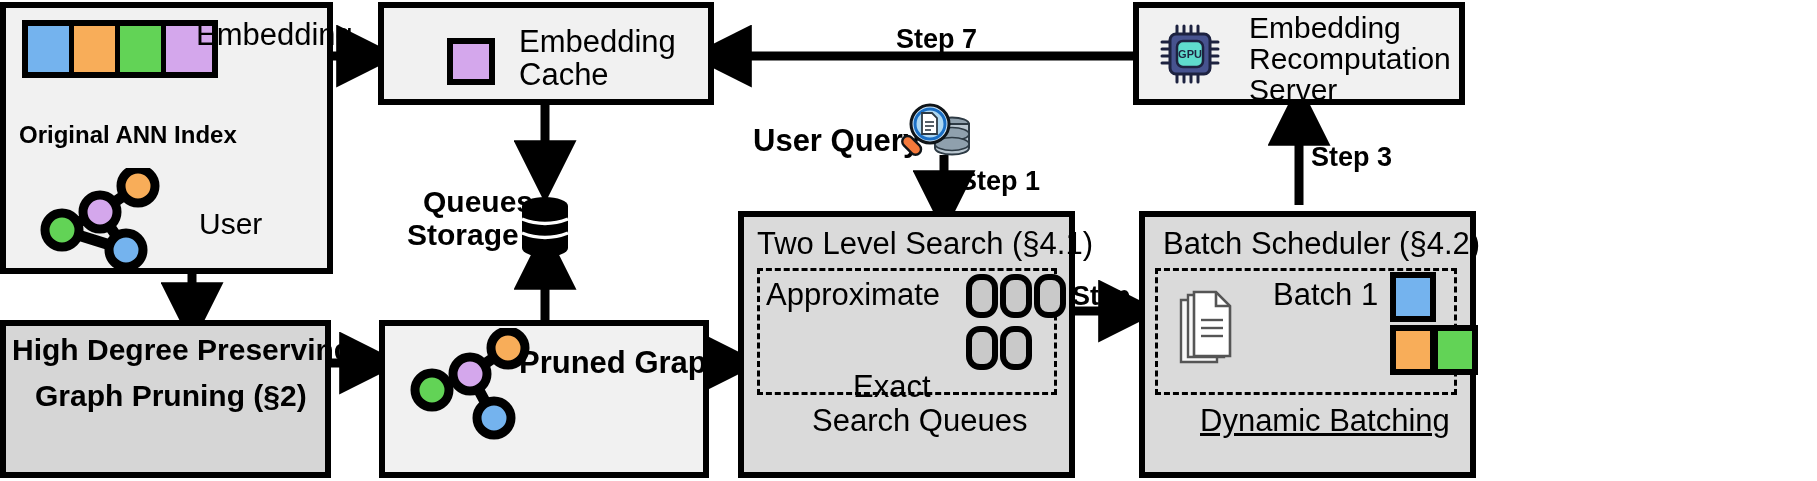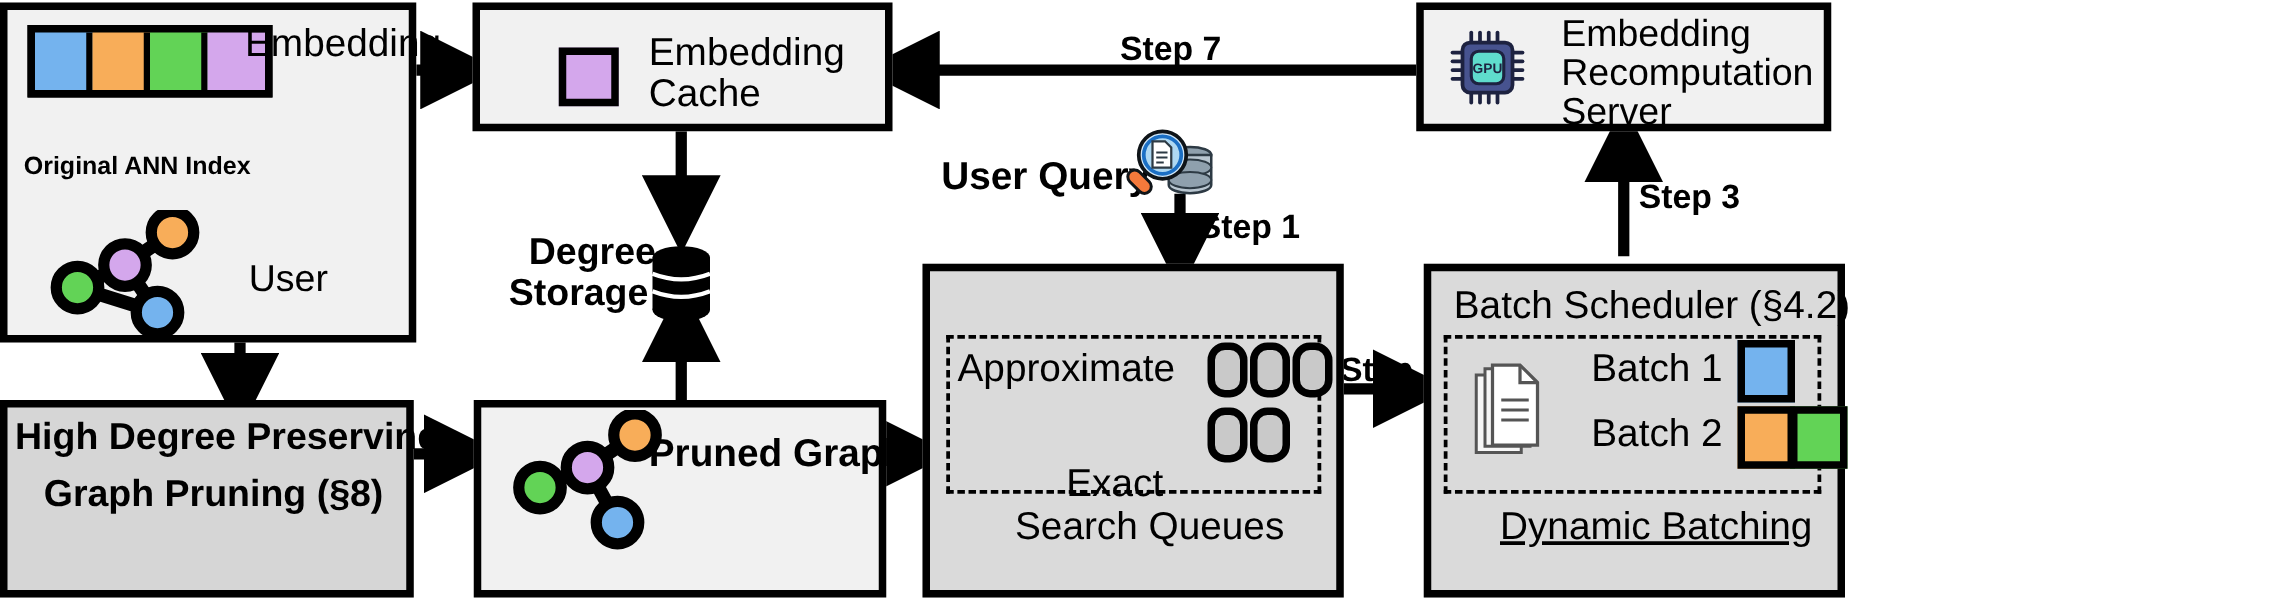--- a/index.html
+++ b/index.html
@@ -90,21 +90,21 @@
 
   <div class="box" style="left:0px;top:2px;width:333px;height:272px;">
   </div>
   <div class="strip" style="left:22px;top:20px;">
     <div class="cell" style="background:#74b3ee"></div>
     <div class="cell" style="background:#f8ad59"></div>
     <div class="cell" style="background:#62d356"></div>
     <div class="cell" style="background:#d4a7ec"></div>
   </div>
   <div class="lbl t-reg" style="left:196px;top:18px;font-size:31px;">Embedding</div>
-  <div class="lbl t-bold" style="left:19px;top:122px;font-size:20px;">Original ANN Index</div>
+  <div class="lbl t-bold" style="left:19px;top:122px;font-size:24px;">Original ANN Index</div>
 
   <svg class="gsvg" style="left:34px;top:168px;" width="140" height="100" viewBox="0 0 140 100">
     <g stroke="#000" stroke-width="11" stroke-linecap="round">
       <line x1="28" y1="62" x2="66" y2="44"></line>
       <line x1="66" y1="44" x2="104" y2="18"></line>
       <line x1="66" y1="44" x2="92" y2="82"></line>
       <line x1="28" y1="62" x2="92" y2="82"></line>
     </g>
     <g stroke="#000" stroke-width="9">
       <circle cx="104" cy="18" r="17" fill="#f8ad59"></circle>
@@ -143,21 +143,21 @@
         <line x1="49" y1="39" x2="58" y2="39"></line>
     </g>
     <rect x="10" y="10" width="40" height="40" rx="6" fill="#47538f" stroke="#1d2240" stroke-width="3"></rect>
     <rect x="17" y="17" width="26" height="26" rx="6" fill="#5fdccd" stroke="#1d2240" stroke-width="2.5"></rect>
     <text x="30" y="34" font-family="'Liberation Sans',sans-serif" font-size="11" font-weight="700" text-anchor="middle" fill="#1d2240">GPU</text>
   </svg>
   <div class="lbl t-reg" style="left:1249px;top:11px;font-size:30px;">Embedding</div>
   <div class="lbl t-reg" style="left:1249px;top:42px;font-size:30px;">Recomputation</div>
   <div class="lbl t-reg" style="left:1249px;top:73px;font-size:30px;">Server</div>
 
-  <div class="lbl t-bold" style="left:423px;top:185px;font-size:30px;">Degree</div>
+  <div class="lbl t-bold" style="left:423px;top:185px;font-size:30px;">Queues</div>
   <div class="lbl t-bold" style="left:407px;top:218px;font-size:30px;">Storage</div>
   <svg class="icon" style="left:519px;top:196px;" width="52" height="62" viewBox="0 0 52 62">
     <g fill="#000">
       <ellipse cx="26" cy="10" rx="23" ry="9"></ellipse>
       <rect x="3" y="10" width="46" height="42"></rect>
       <ellipse cx="26" cy="52" rx="23" ry="9"></ellipse>
     </g>
     <g stroke="#ffffff" stroke-width="3.4" fill="none">
       <path d="M3,23 Q26,32 49,23"></path>
       <path d="M3,37 Q26,46 49,37"></path>
@@ -192,41 +192,42 @@
 
   <div class="lbl t-bold" style="left:896px;top:24px;font-size:27px;">Step 7</div>
 
   <div class="lbl t-bold" style="left:1311px;top:142px;font-size:27px;">Step 3</div>
 
   <div class="lbl t-bold" style="left:1072px;top:281px;font-size:27px;">Step 2</div>
 
   <div class="box gray" style="left:0px;top:320px;width:331px;height:158px;">
   </div>
   <div class="lbl t-bold" style="left:12px;top:333px;font-size:30px;">High Degree Preserving</div>
-  <div class="lbl t-bold" style="left:35px;top:379px;font-size:30px;">Graph Pruning (§8)</div>
+  <div class="lbl t-bold" style="left:35px;top:379px;font-size:30px;">Graph Pruning (§2)</div>
 
   <div class="box" style="left:379px;top:320px;width:330px;height:158px;">
   </div>
   <svg class="gsvg" style="left:408px;top:328px;" width="130" height="125" viewBox="0 0 130 125">
     <g stroke="#000" stroke-width="11" stroke-linecap="round">
       <line x1="24" y1="62" x2="62" y2="46"></line>
       <line x1="62" y1="46" x2="100" y2="20"></line>
       <line x1="62" y1="46" x2="86" y2="90"></line>
     </g>
     <g stroke="#000" stroke-width="9">
       <circle cx="100" cy="20" r="17" fill="#f8ad59"></circle>
       <circle cx="62" cy="46" r="17" fill="#d4a7ec"></circle>
       <circle cx="24" cy="62" r="17" fill="#62d356"></circle>
       <circle cx="86" cy="90" r="17" fill="#74b3ee"></circle>
     </g>
   </svg>
   <div class="lbl t-reg" style="left:519px;top:346px;font-size:31px;font-weight:bold;">Pruned Graph</div>
 
   <div class="box midgray" style="left:738px;top:211px;width:337px;height:267px;">
   </div>
+  <div class="lbl t-reg" style="left:757px;top:227px;font-size:31px;">Two Level Search (§4.1)</div>
   <div class="dashed" style="left:757px;top:268px;width:300px;height:127px;"></div>
 
   <div class="lbl t-reg" style="left:766px;top:278px;font-size:31px;">Approximate</div>
   <div class="slot" style="left:966px;top:274px;width:32px;height:44px;"></div>
   <div class="slot" style="left:1000px;top:274px;width:32px;height:44px;"></div>
   <div class="slot" style="left:1034px;top:274px;width:32px;height:44px;"></div>
 
   <div class="lbl t-reg" style="left:853px;top:330px;font-size:31px;margin-top:40px;">Exact</div>
   <div class="slot" style="left:966px;top:326px;width:32px;height:44px;"></div>
   <div class="slot" style="left:1000px;top:326px;width:32px;height:44px;"></div>
@@ -248,19 +249,18 @@
     <g stroke="#555" stroke-width="2.4">
       <line x1="24" y1="30" x2="46" y2="30"></line>
       <line x1="24" y1="38" x2="46" y2="38"></line>
       <line x1="24" y1="46" x2="46" y2="46"></line>
     </g>
   </svg>
 
   <div class="lbl t-reg" style="left:1273px;top:278px;font-size:31px;">Batch 1</div>
   <div class="swatch" style="left:1390px;top:272px;width:46px;height:50px;background:#74b3ee;"></div>
 
-  <div class="lbl t-reg" style="left:1273px;top:330px;font-size:31px;">Batch 2</div>
   <div class="swatch" style="left:1390px;top:325px;width:46px;height:50px;background:#f8ad59;"></div>
   <div class="swatch" style="left:1432px;top:325px;width:46px;height:50px;background:#62d356;"></div>
 
   <div class="lbl t-reg" style="left:1200px;top:404px;font-size:31px;text-decoration:underline;">Dynamic Batching</div>
 
 </div>
 
 </body></html>

